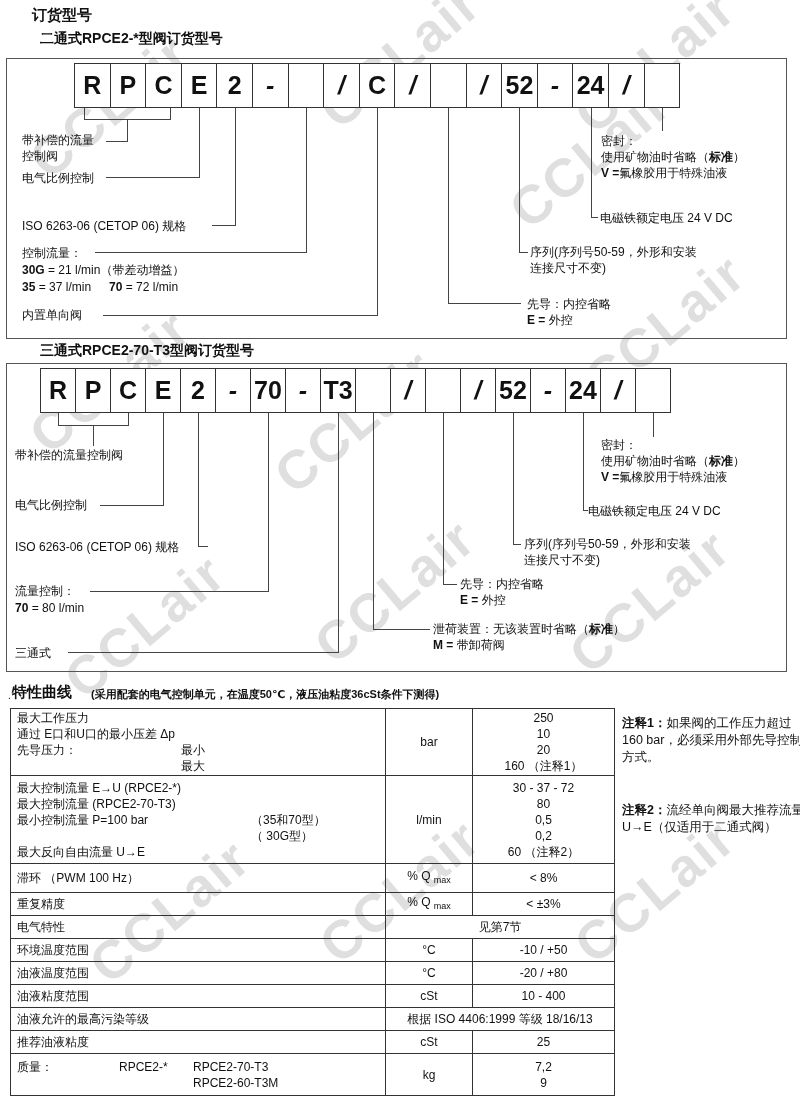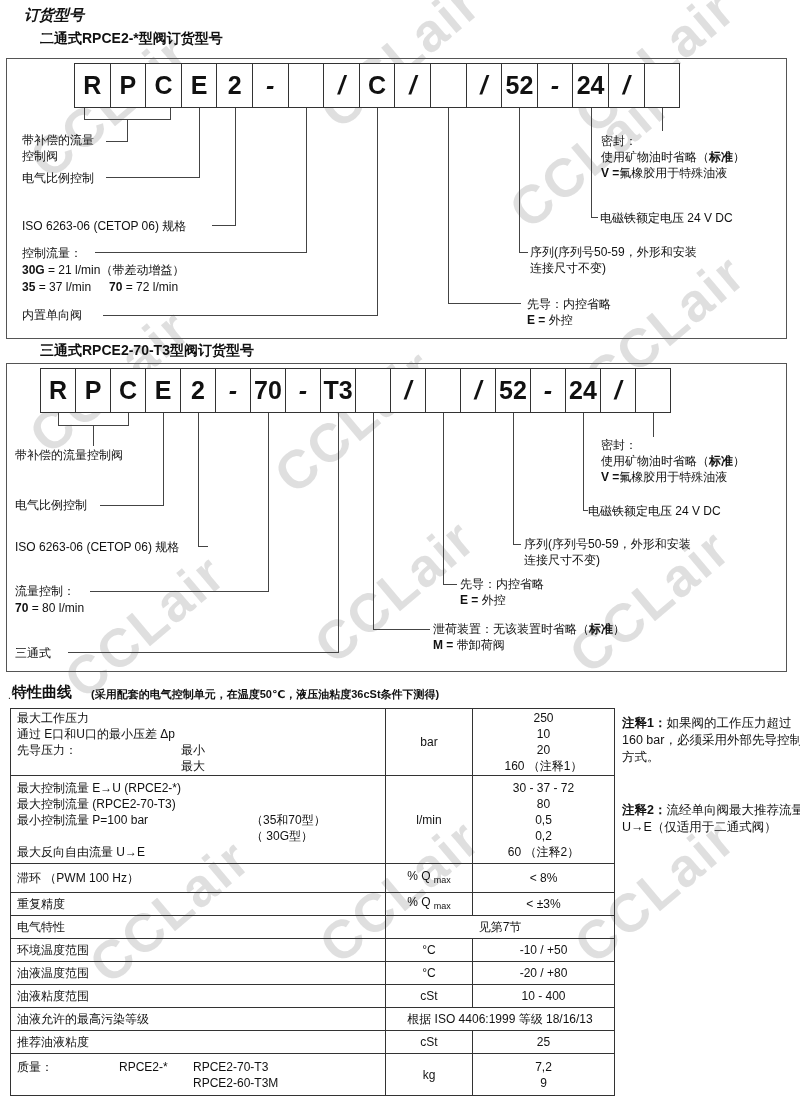--- a/index.html
+++ b/index.html
@@ -47,21 +47,21 @@
       <div class="wm" style="left: 260px; top: 390px;">CCLair</div>
       <div class="wm" style="left: 570px; top: 295px;">CCLair</div>
       <div class="wm" style="left: 50px; top: 595px;">CCLair</div>
       <div class="wm" style="left: 300px; top: 560px;">CCLair</div>
       <div class="wm" style="left: 555px; top: 570px;">CCLair</div>
       <div class="wm" style="left: 75px; top: 880px;">CCLair</div>
       <div class="wm" style="left: 305px; top: 860px;">CCLair</div>
       <div class="wm" style="left: 560px; top: 860px;">CCLair</div>
     </div>
 
-  <div class="abs h1" style="left:24px;top:6px;font-style:italic;">订货型号</div>
+  <div class="abs h1" style="left:32px;top:6px;">订货型号</div>
 
   <div class="abs h2" style="left:40px;top:30px;">二通式RPCE2-*型阀订货型号</div>
   <div class="frame" style="left:6px;top:58px;width:779px;height:279px;"></div>
   <div class="cells cells1" style="left:74px;top:63px;" id="cells1">
       <div class="cell">
         <span>R</span>
       </div>
       <div class="cell">
         <span>P</span>
       </div>

